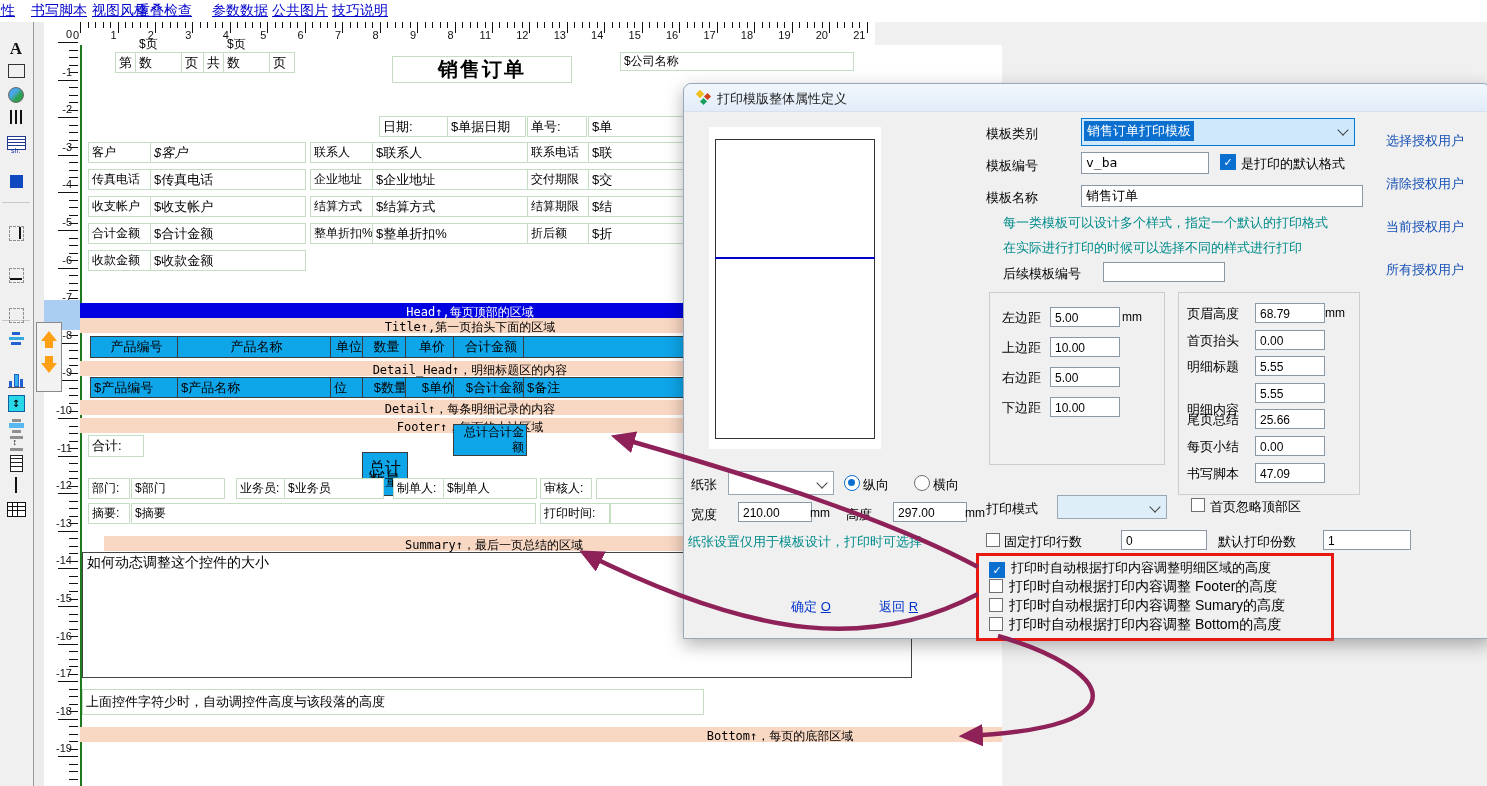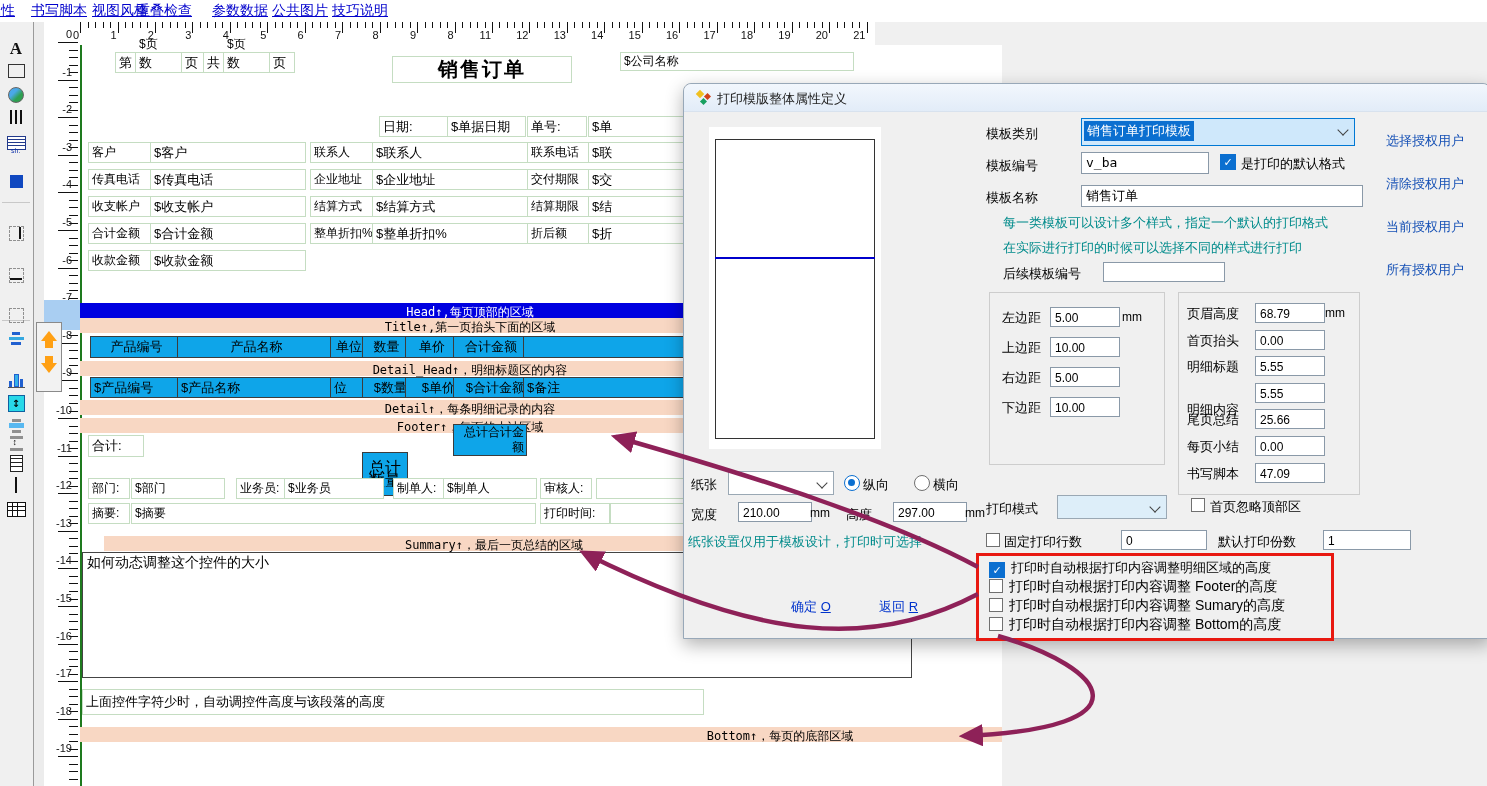--- a/index.html
+++ b/index.html
@@ -456,21 +456,21 @@
       <div class="gbox" style="left: 223px; top: 52px; width: 44px; height: 19px;">数</div>
       <div class="floatlbl" style="left: 227px; top: 36px;">$页</div>
       <div class="gbox" style="left: 269px; top: 52px; width: 18px; height: 19px;">页</div>
       <div class="gbox" style="left: 392px; top: 56px; width: 172px; height: 25px; font-size: 20px; font-weight: bold; text-align: center; line-height: 25px; letter-spacing: 2px;">销售订单</div>
       <div class="gbox" style="left: 620px; top: 52px; width: 226px; height: 17px; font-size: 12px; line-height: 17px;">$公司名称</div>
       <div class="gbox" style="left: 379px; top: 116px; width: 62px; height: 19px;">日期:</div>
       <div class="gbox" style="left: 447px; top: 116px; width: 71px; height: 19px;">$单据日期</div>
       <div class="gbox" style="left: 527px; top: 116px; width: 52px; height: 19px;">单号:</div>
       <div class="gbox" style="left: 588px; top: 116px; width: 92px; height: 19px;">$单</div>
       <div class="gbox sm" style="left: 88px; top: 142px; width: 56px; height: 19px;">客户</div>
-      <div class="gbox" style="left: 150px; top: 142px; width: 148px; height: 19px;">$客户</div>
+      <div class="gbox" style="left: 150px; top: 142px; width: 148px; height: 19px; font-style: italic;">$客户</div>
       <div class="gbox sm" style="left: 310px; top: 142px; width: 56px; height: 19px;">联系人</div>
       <div class="gbox" style="left: 372px; top: 142px; width: 148px; height: 19px;">$联系人</div>
       <div class="gbox sm" style="left: 527px; top: 142px; width: 54px; height: 19px;">联系电话</div>
       <div class="gbox" style="left: 588px; top: 142px; width: 92px; height: 19px;">$联</div>
       <div class="gbox sm" style="left: 88px; top: 169px; width: 56px; height: 19px;">传真电话</div>
       <div class="gbox" style="left: 150px; top: 169px; width: 148px; height: 19px;">$传真电话</div>
       <div class="gbox sm" style="left: 310px; top: 169px; width: 56px; height: 19px;">企业地址</div>
       <div class="gbox" style="left: 372px; top: 169px; width: 148px; height: 19px;">$企业地址</div>
       <div class="gbox sm" style="left: 527px; top: 169px; width: 54px; height: 19px;">交付期限</div>
       <div class="gbox" style="left: 588px; top: 169px; width: 92px; height: 19px;">$交</div>

